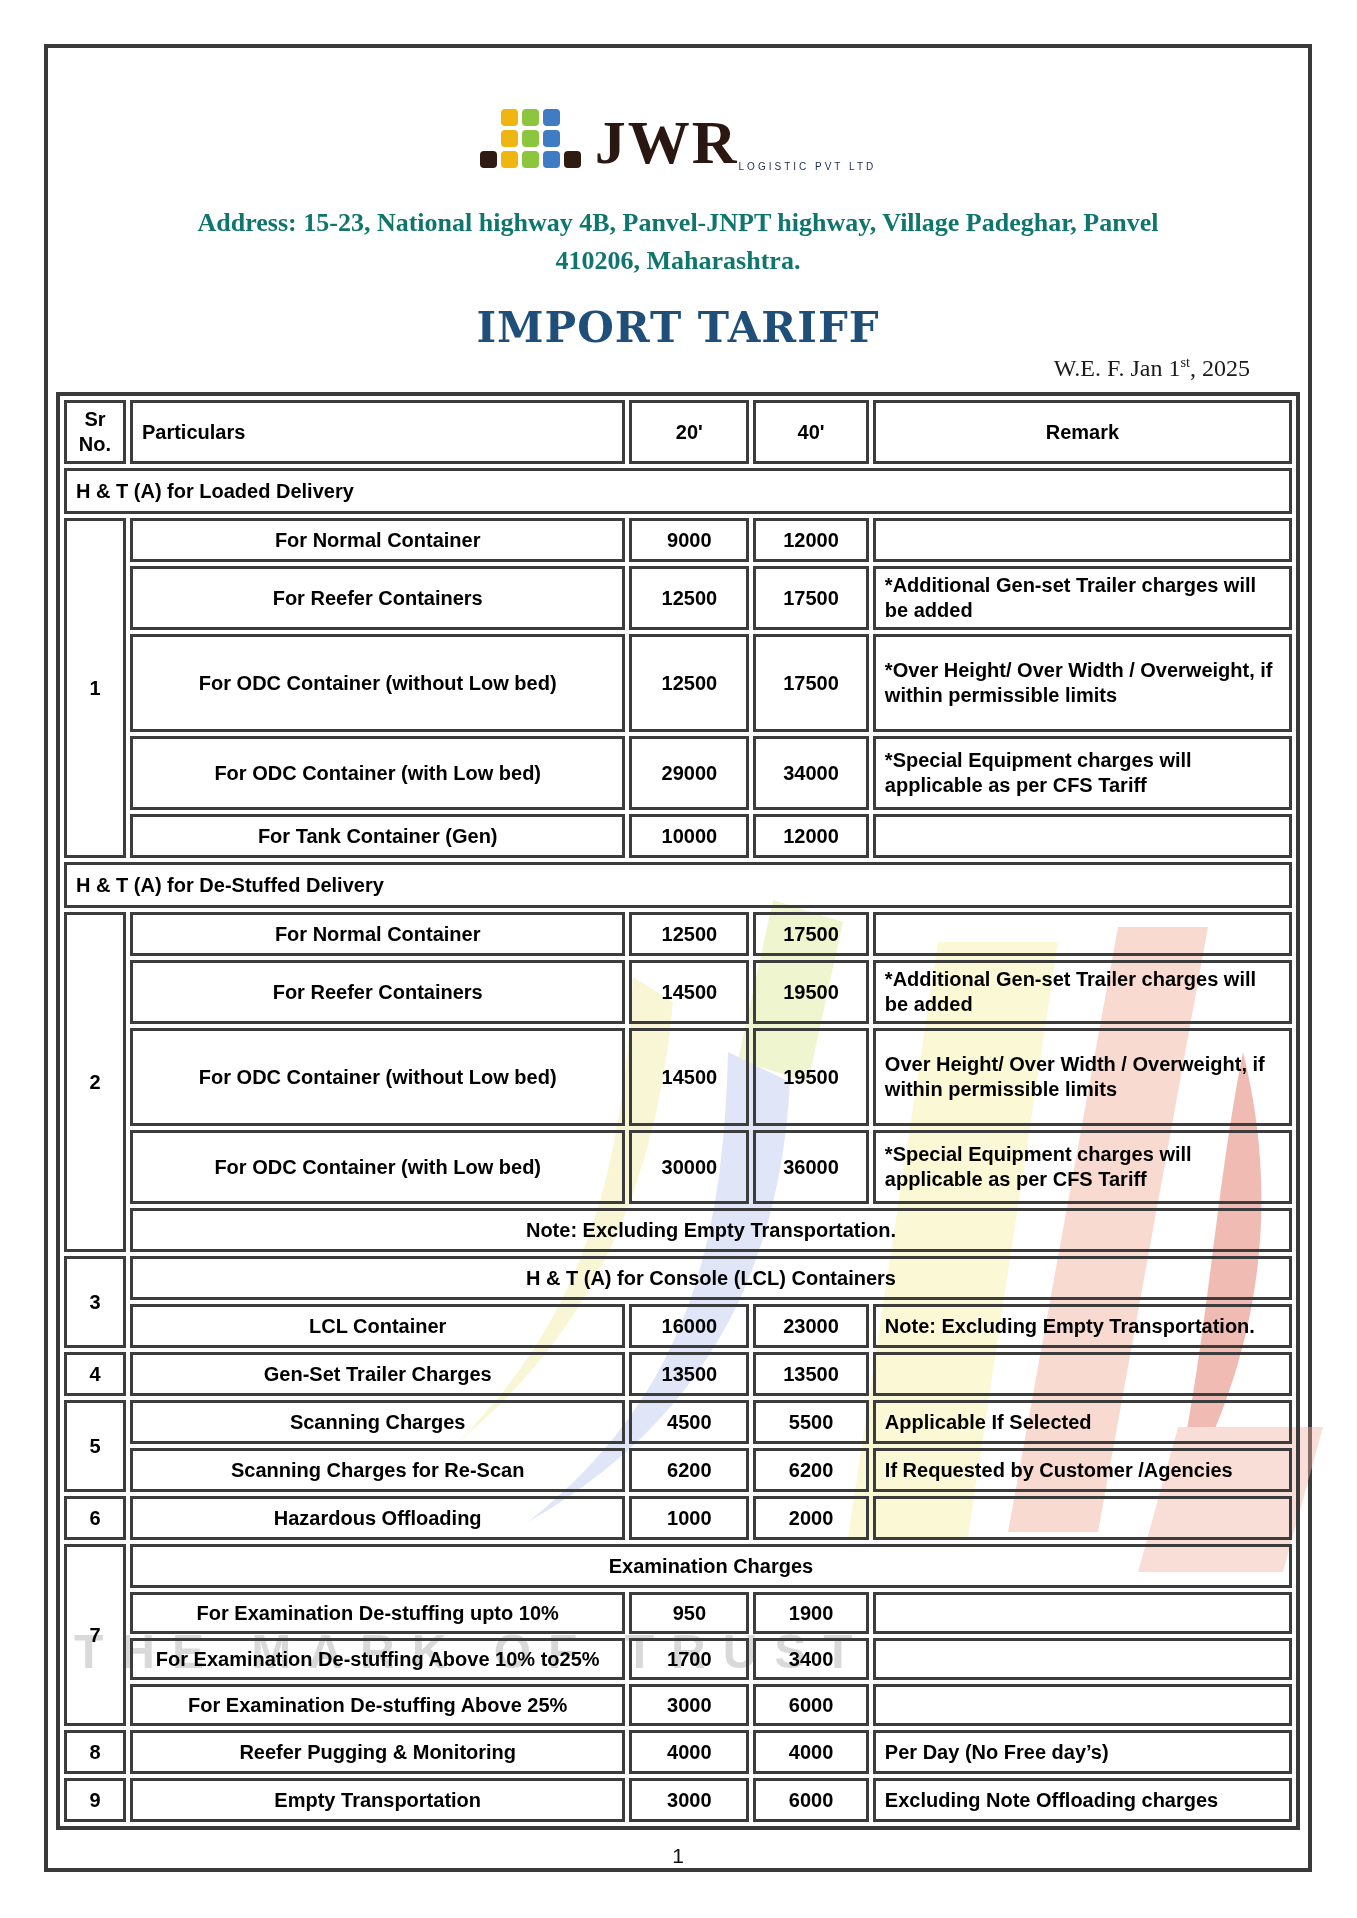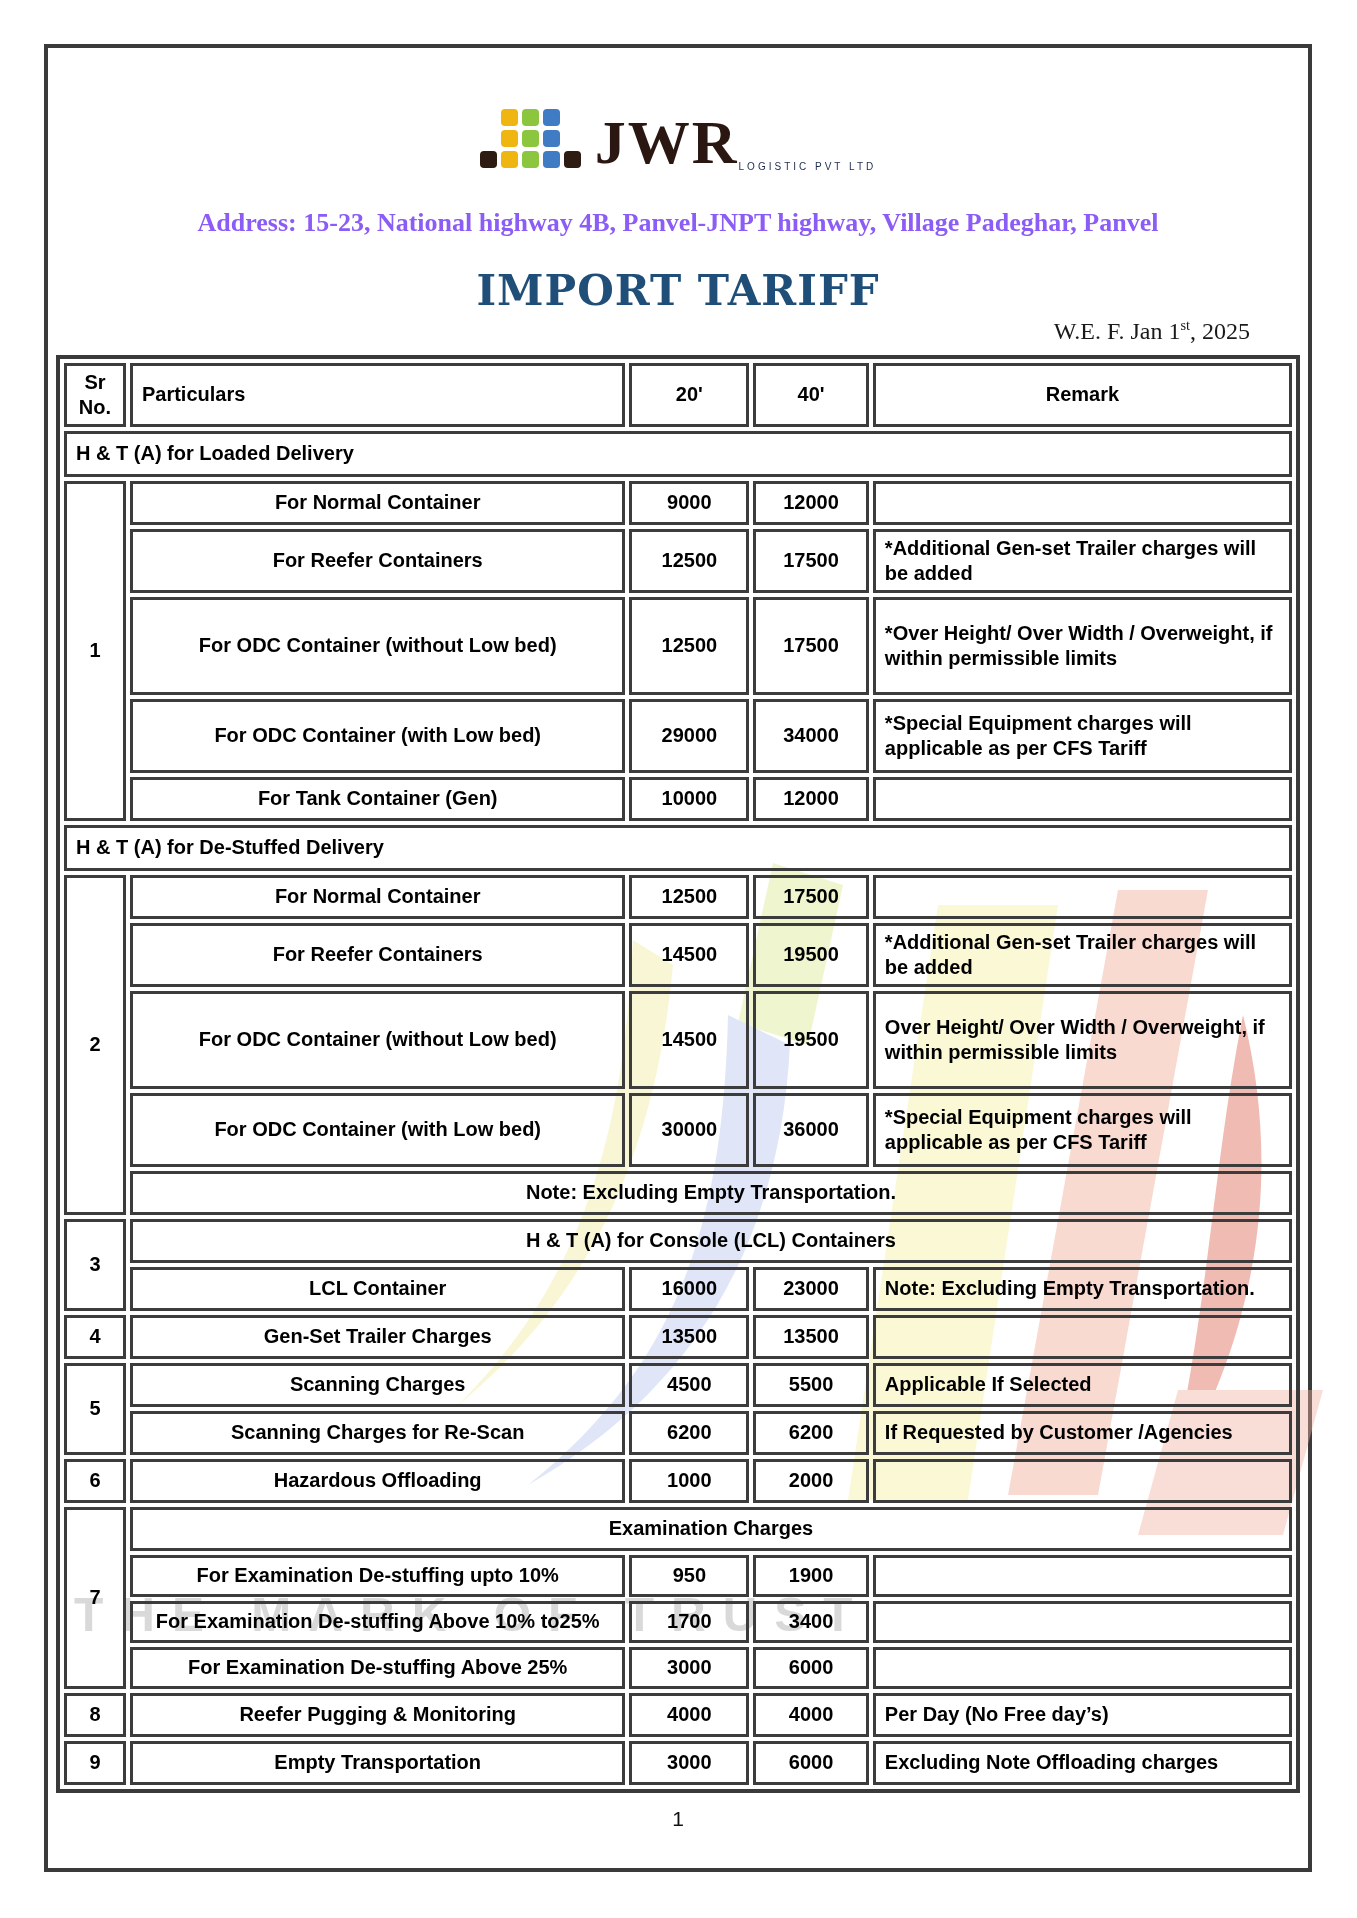--- a/index.html
+++ b/index.html
@@ -17,21 +17,21 @@
   .sq.y{background:#efb510;}
   .sq.g{background:#8cc63f;}
   .sq.b{background:#3f7cc4;}
   .sq.d{background:#2e1b12;}
   .logo-textwrap{display:flex;flex-direction:row;align-items:flex-end;}
   .logo-text{font-family:"Liberation Serif",serif;font-weight:700;font-size:62px;line-height:.95;color:#2a1712;letter-spacing:2px;}
   .logo-sub{font-family:"Liberation Sans",sans-serif;font-size:10px;letter-spacing:3px;color:#1d2b4f;margin-top:18px;}
 
   
   .address{margin-top:32px;text-align:center;font-family:"Liberation Serif",serif;
-    font-weight:700;font-size:26px;line-height:1.45;color:#8b5cf6;}
+    font-weight:700;font-size:26px;line-height:1.45;color:#0f766e;}
 
   
   .title{margin:24px 0 0;text-align:center;font-family:"DejaVu Serif","Liberation Serif",serif;
     font-weight:800;font-size:42px;letter-spacing:1px;color:#1f4e79;}
   .date{margin:2px 58px 0 0;text-align:right;font-family:"Liberation Serif",serif;font-size:24px;color:#1a1a1a;}
   .sup{vertical-align:super;font-size:.6em;}
 
   
   .table-wrap{position:relative;margin-top:10px;}
   .watermark{position:absolute;left:330px;top:490px;width:950px;height:720px;opacity:.42;z-index:0;pointer-events:none;}
@@ -80,20 +80,21 @@
           <div class="sq d"></div>
       </div>
       <div class="logo-textwrap">
         <div class="logo-text">JWR</div>
         <div class="logo-sub">LOGISTIC PVT LTD</div>
       </div>
     </div>
 
     <div class="address">
       <div>Address: 15-23, National highway 4B, Panvel-JNPT highway, Village Padeghar, Panvel</div>
+      <div>410206, Maharashtra.</div>
     </div>
 
     <h1 class="title">IMPORT TARIFF</h1>
 
     <div class="date"><span>W.E. F. Jan 1</span><span class="sup">st</span><span>, 2025</span></div>
 
     <div class="table-wrap">
 
       <svg class="watermark" viewBox="0 0 950 720" xmlns="http://www.w3.org/2000/svg">
         <polygon points="395,18 465,40 430,200 360,178" fill="#dbe88f"></polygon>

